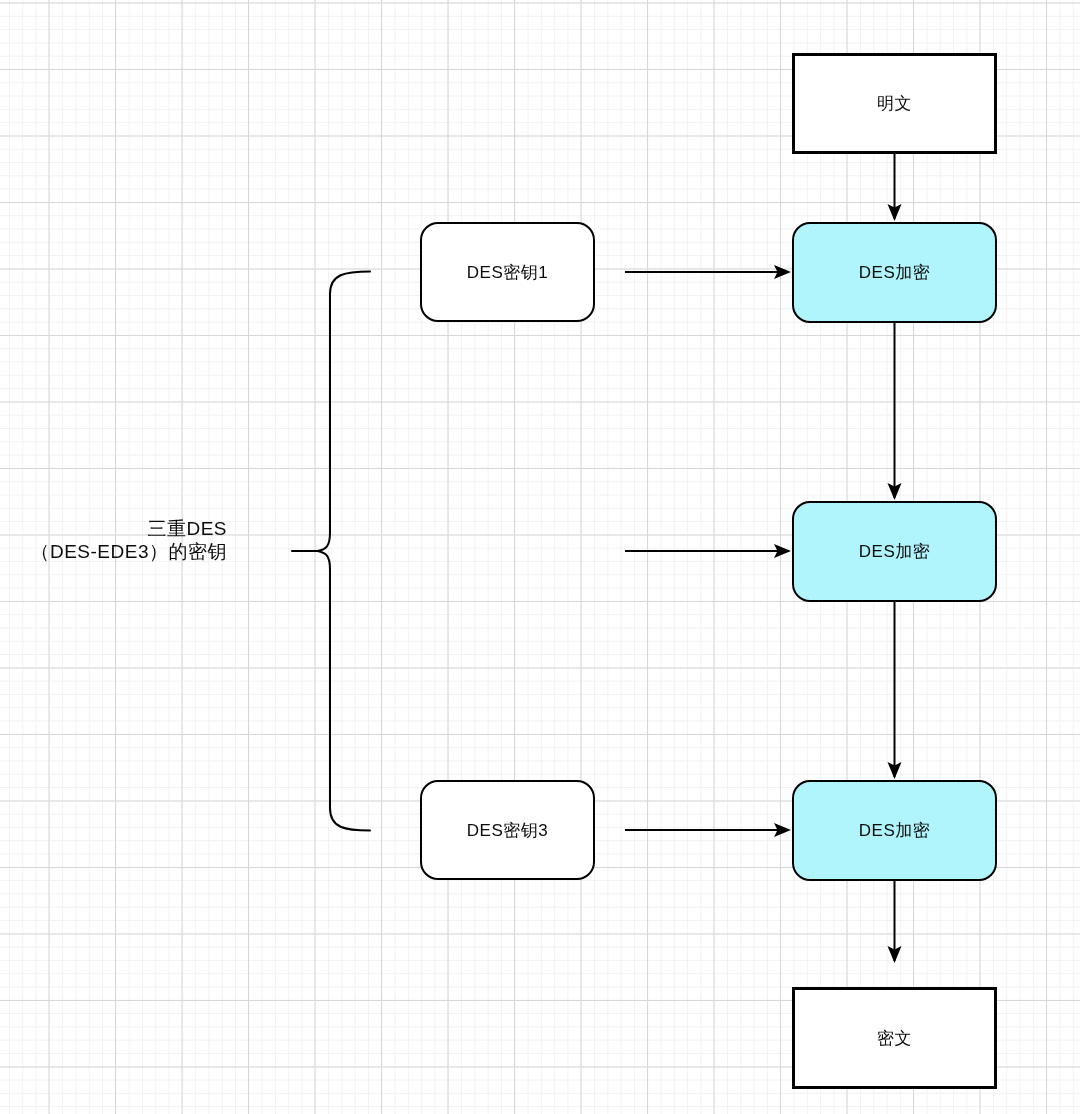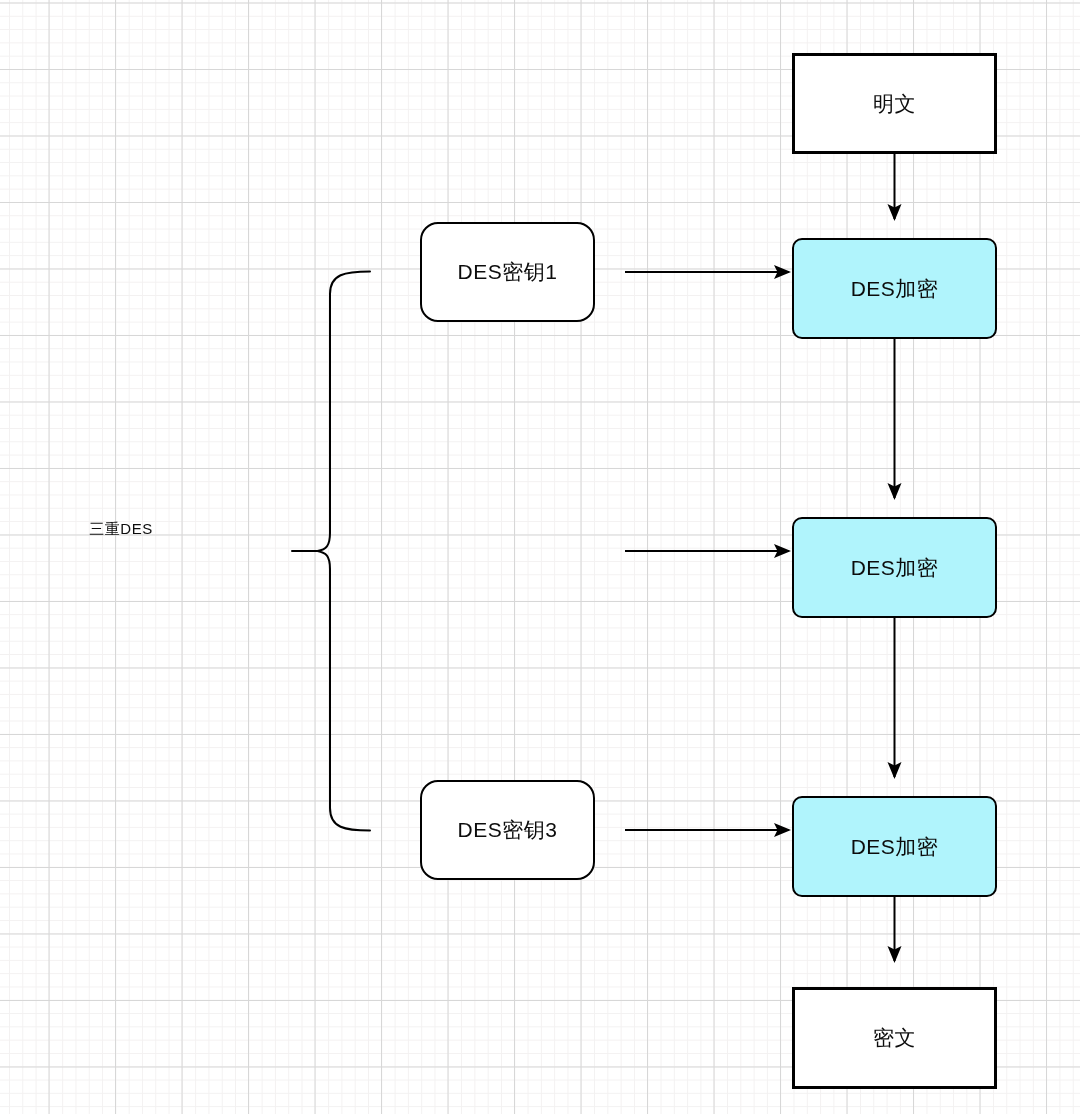--- a/index.html
+++ b/index.html
@@ -41,53 +41,52 @@
     width: 1080px;
     height: 1114px;
   }
   .node {
     position: absolute;
     display: flex;
     align-items: center;
     justify-content: center;
     box-sizing: border-box;
     text-align: center;
-    font-size: 21px;
+    font-size: 17px;
     color: #0c0c0c;
     letter-spacing: 0.5px;
   }
   .node-data {
     width: 205px;
     height: 101px;
     background: #ffffff;
     border: 3px solid #000000;
     border-radius: 0;
   }
   .node-process {
     width: 205px;
     height: 101px;
     background: #b0f4fc;
     border: 2.5px solid #000000;
-    border-radius: 10px;
-    margin-top: 16px;
+    border-radius: 18px;
   }
   .node-key {
     width: 175px;
     height: 100px;
     background: #ffffff;
     border: 2.5px solid #000000;
     border-radius: 18px;
   }
   .brace-label {
     position: absolute;
     left: 15px;
     top: 517px;
     width: 212px;
-    text-align: center;
-    font-size: 15px;
+    text-align: right;
+    font-size: 19px;
     line-height: 23px;
     color: #0c0c0c;
     letter-spacing: 0.5px;
   }
 </style>
 </head>
 <body>
 
 <div class="canvas">
 
@@ -141,15 +140,16 @@
     <span>DES密钥1</span>
   </div>
 
 
   <div class="node node-key" style="left:420px; top:780px;text-align:center;">
     <span>DES密钥3</span>
   </div>
 
   <div class="brace-label">
     <div>三重DES</div>
+    <div>（DES-EDE3）的密钥</div>
   </div>
 
 </div>
 
 </body></html>

